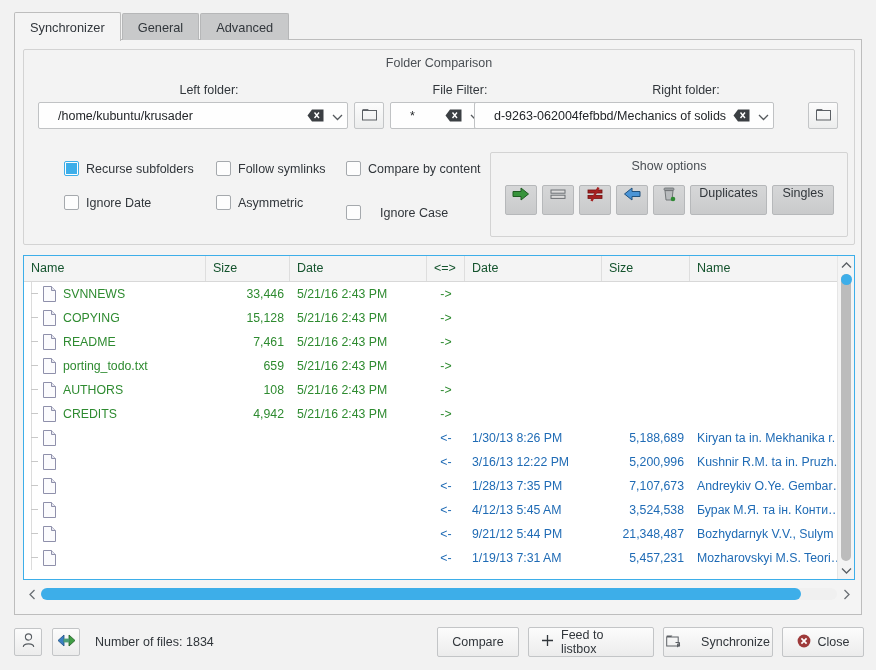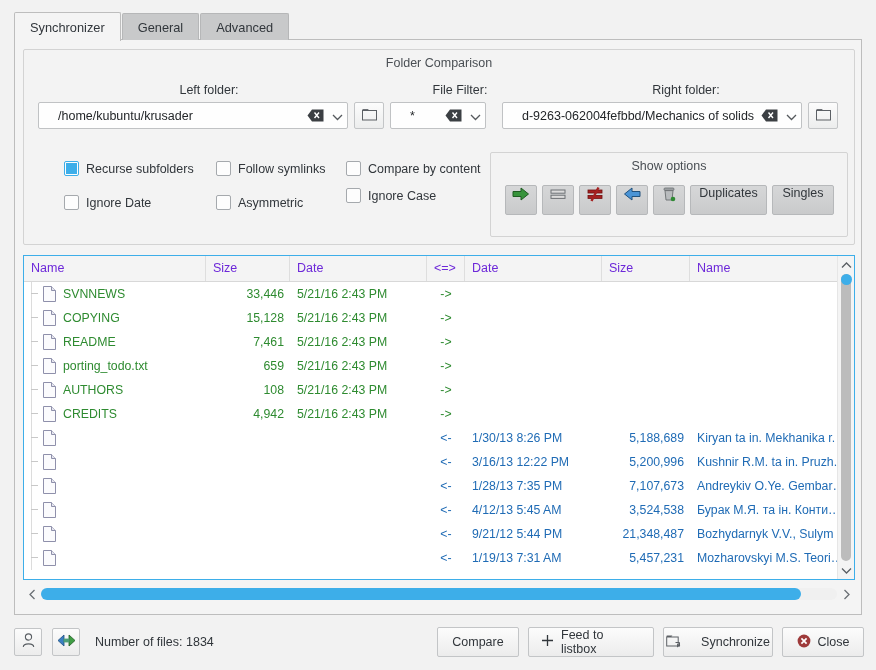--- a/index.html
+++ b/index.html
@@ -207,21 +207,21 @@
   }
   .thead {
     display: flex;
     height: 26px;
     background: #f4f4f4;
     border-bottom: 1px solid #d8d8d8;
     box-sizing: border-box;
   }
   .th {
     font-size: 12.5px;
-    color: #6d28d9;
+    color: #14532d;
     line-height: 25px;
     padding-left: 7px;
     border-right: 1px solid #dedede;
     box-sizing: border-box;
     overflow: hidden;
     white-space: nowrap;
   }
   .tbody { position: relative; }
   .trow {
     display: flex;
@@ -414,21 +414,21 @@
             <path d="M7.5 3.5 L12 9 M12 3.5 L7.5 9" stroke="#ffffff" stroke-width="1.4" fill="none"></path>
           </svg>
       </span>
       <span class="combo-arrow">
         <svg width="11" height="8" viewBox="0 0 11 8">
             <path d="M1 2 L5.5 6.5 L10 2" stroke="#55595d" stroke-width="1.3" fill="none"></path>
           </svg>
       </span>
     </div>
 
-    <div class="combo" style="left:478px; top:52px; width:300px;">
+    <div class="combo" style="left:450px; top:52px; width:300px;">
       <span class="val">d-9263-062004fefbbd/Mechanics of solids</span>
       <span class="clear-ico">
         <svg width="17" height="13" viewBox="0 0 17 13">
             <path d="M5 0.5 L16.5 0.5 L16.5 12.5 L5 12.5 L0.5 6.5 Z" fill="#3b3f43"></path>
             <path d="M7.5 3.5 L12 9 M12 3.5 L7.5 9" stroke="#ffffff" stroke-width="1.4" fill="none"></path>
           </svg>
       </span>
       <span class="combo-arrow">
         <svg width="11" height="8" viewBox="0 0 11 8">
             <path d="M1 2 L5.5 6.5 L10 2" stroke="#55595d" stroke-width="1.3" fill="none"></path>
@@ -458,21 +458,21 @@
     </div>
 
     <div class="cbrow" style="left:40px; top:145px;">
       <span class="cb"></span>
       <span class="cb-label">Ignore Date</span>
     </div>
     <div class="cbrow" style="left:192px; top:145px;">
       <span class="cb"></span>
       <span class="cb-label">Asymmetric</span>
     </div>
-    <div class="cbrow" style="left:322px; top:138px;">
+    <div class="cbrow" style="left:322px; top:155px;gap:12px;">
       <span class="cb"></span>
       <span class="cb-label">Ignore Case</span>
     </div>
 
     <div class="groupbox" id="show-options">
       <div class="groupbox-title">Show options</div>
 
       <div class="sobtn" style="left:14px; top:32px; width:32px;">
         <span>
           <svg width="18" height="16" viewBox="0 0 18 16">

